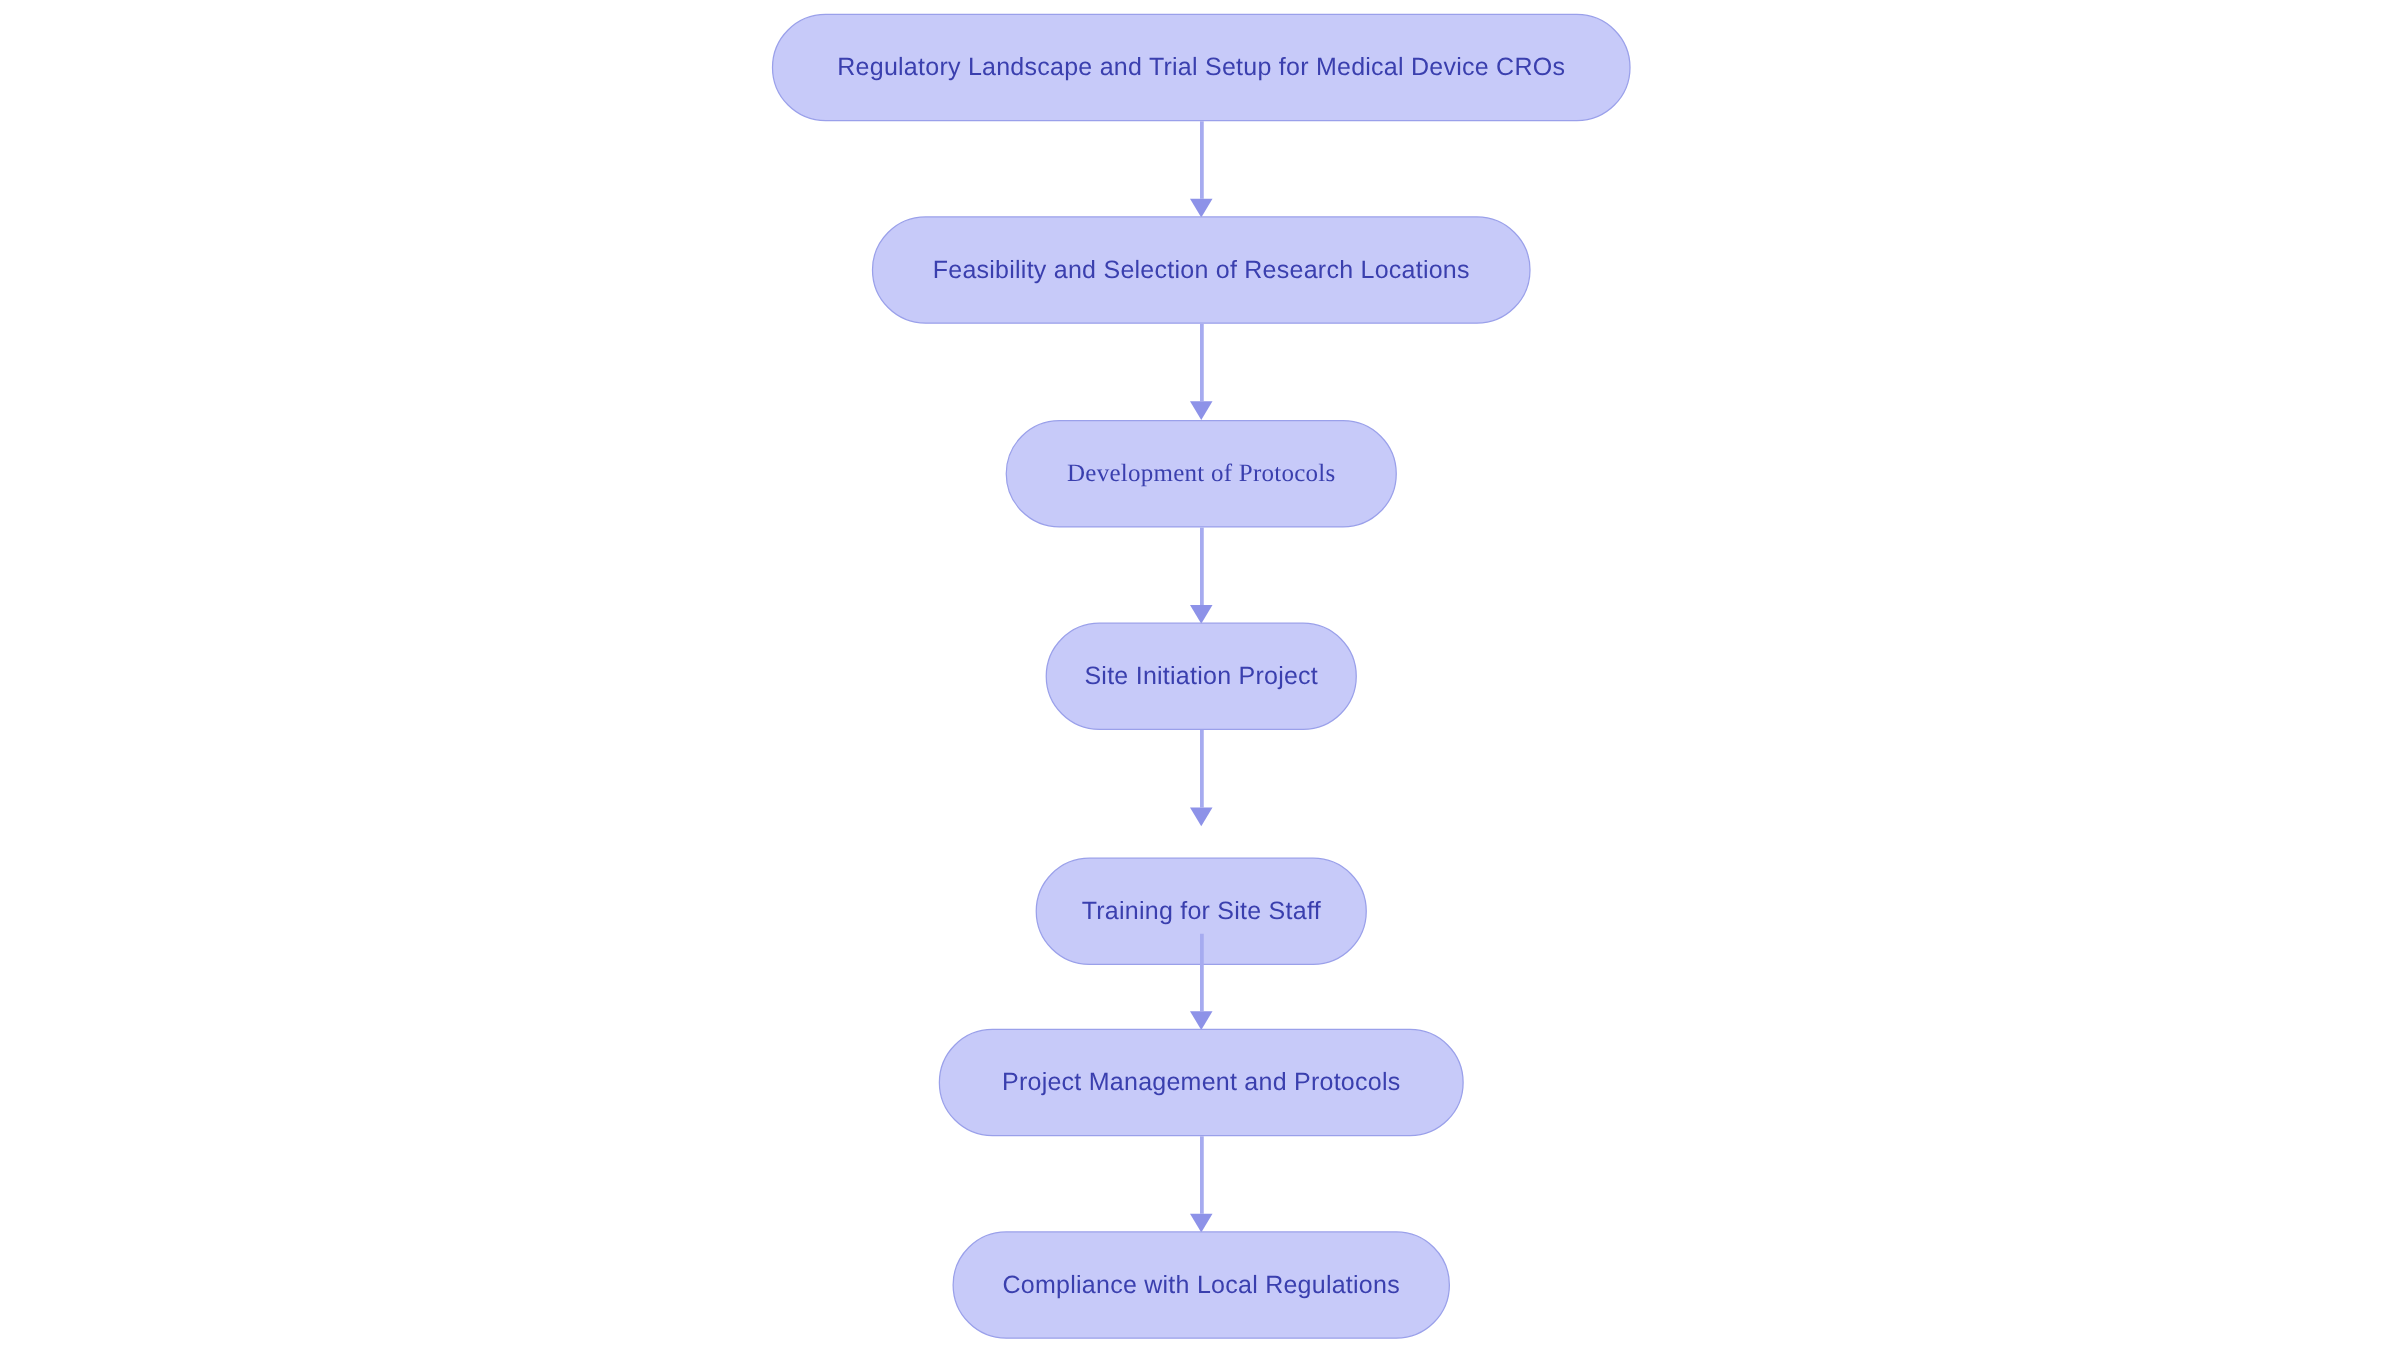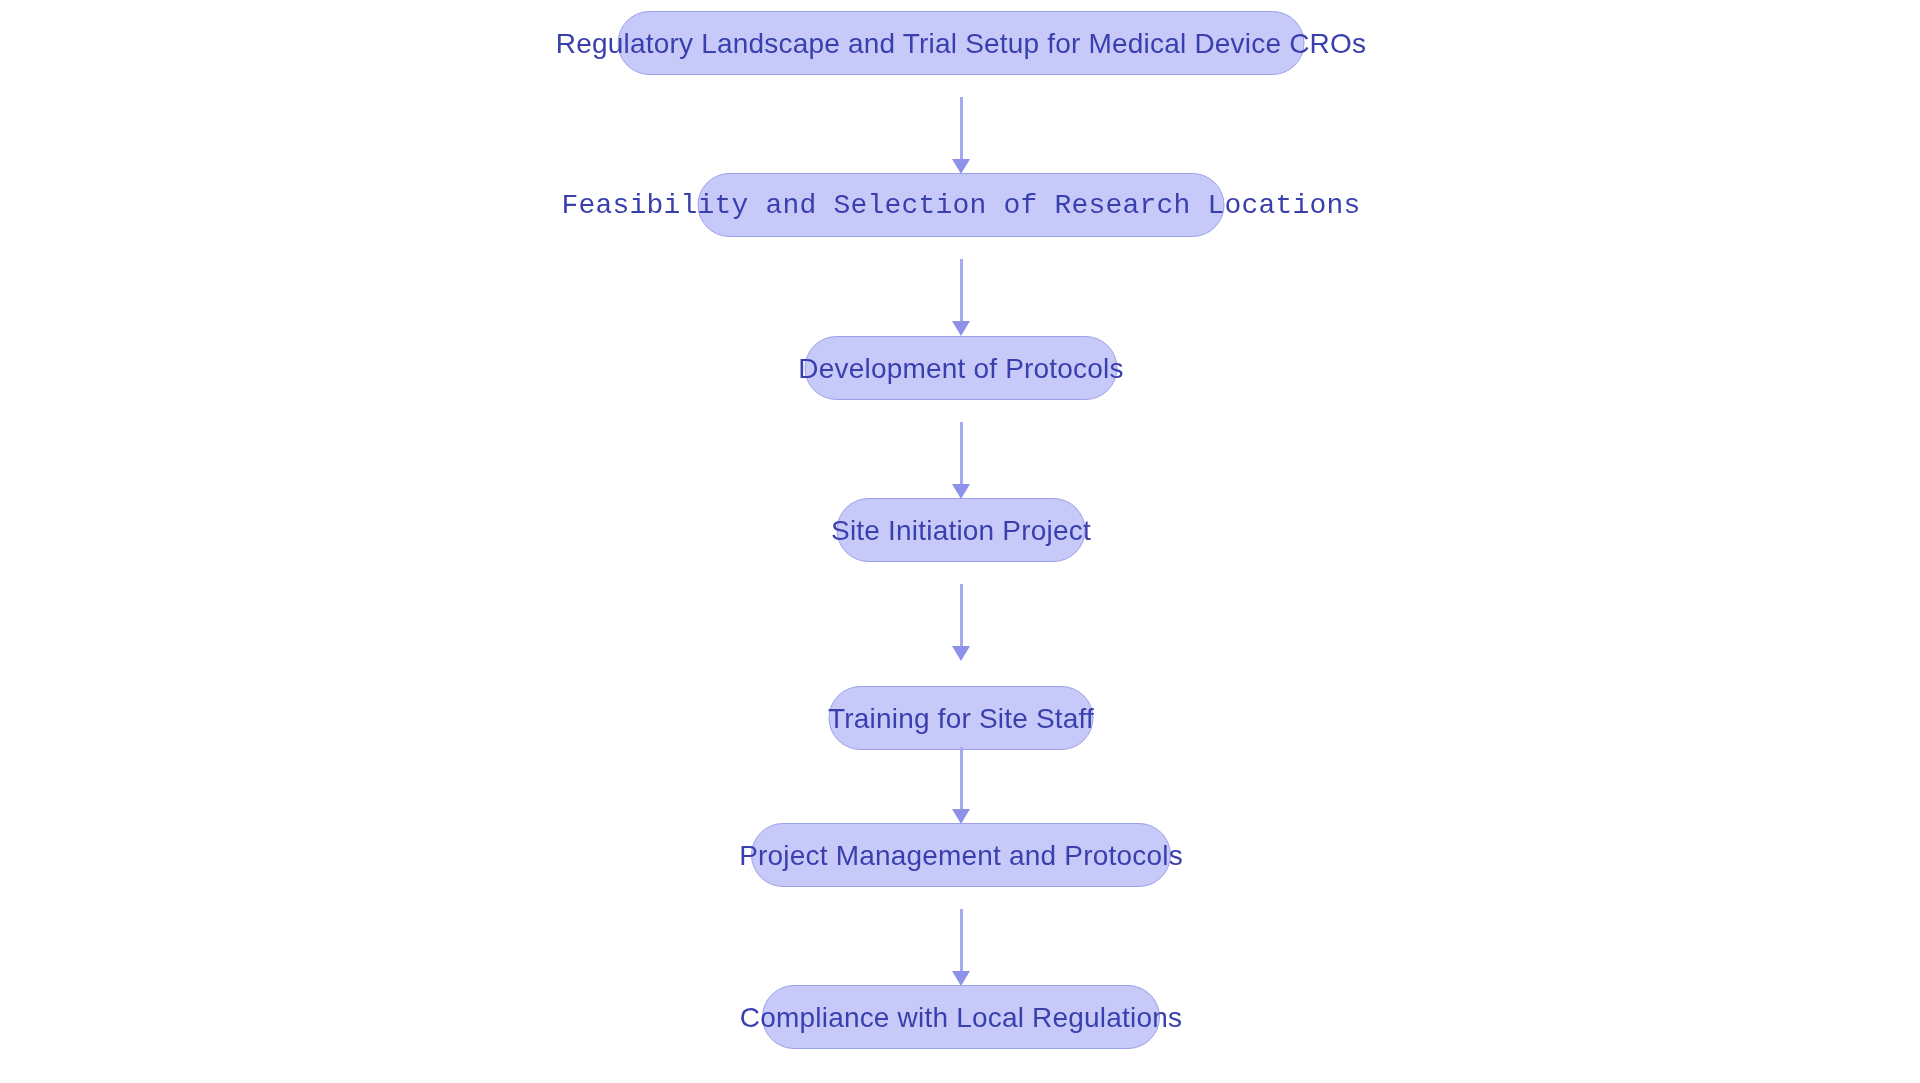--- a/index.html
+++ b/index.html
@@ -15,39 +15,39 @@
   }
   .canvas {
     position: relative;
     width: 1920px;
     height: 1083px;
   }
   .node {
     position: absolute;
     left: 961px;
     transform: translateX(-50%);
-    height: 64px;
+    height: 86px;
     box-sizing: border-box;
     border-radius: 44px;
     background: var(--node-fill, #c7caf9);
     border: 1px solid var(--node-border, #9aa0ea);
     color: var(--node-text, #3a3fae);
-    font-size: 28px;
+    font-size: 20px;
     font-weight: 500;
     line-height: 1.25;
     letter-spacing: 0.2px;
     display: flex;
     align-items: center;
     justify-content: center;
     text-align: center;
     white-space: nowrap;
   }
   .n1 { top: 11px;  width: 687px; }
-  .n2 { top: 173px; width: 527px; font-family: Liberation Mono, monospace; }
-  .n3 { top: 336px; width: 313px; }
+  .n2 { top: 173px; width: 527px; }
+  .n3 { top: 336px; width: 313px; font-family: Liberation Serif, serif; }
   .n4 { top: 498px; width: 249px; }
   .n5 { top: 661px; width: 265px; margin-top: 25px; }
   .n6 { top: 823px; width: 420px; }
   .n7 { top: 985px; width: 398px; }
 
   .arrow {
     position: absolute;
     left: 961px;
     transform: translateX(-50%);
     display: flex;

